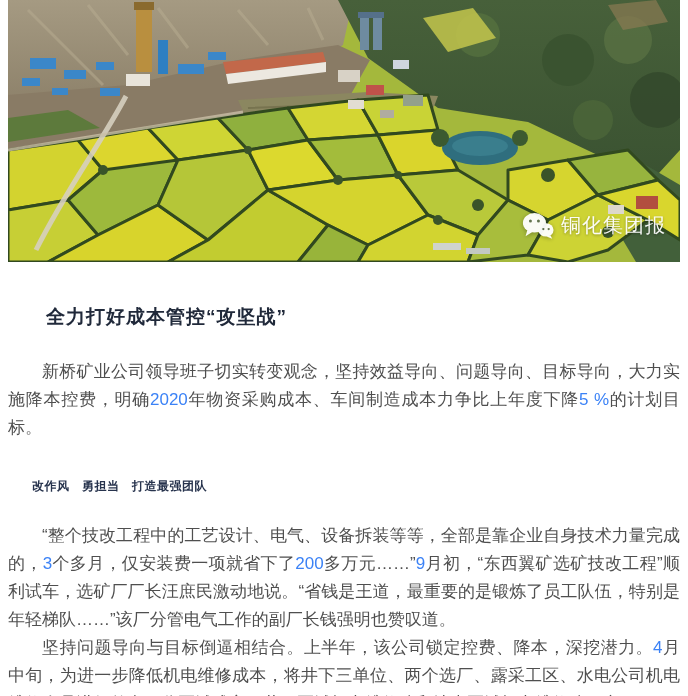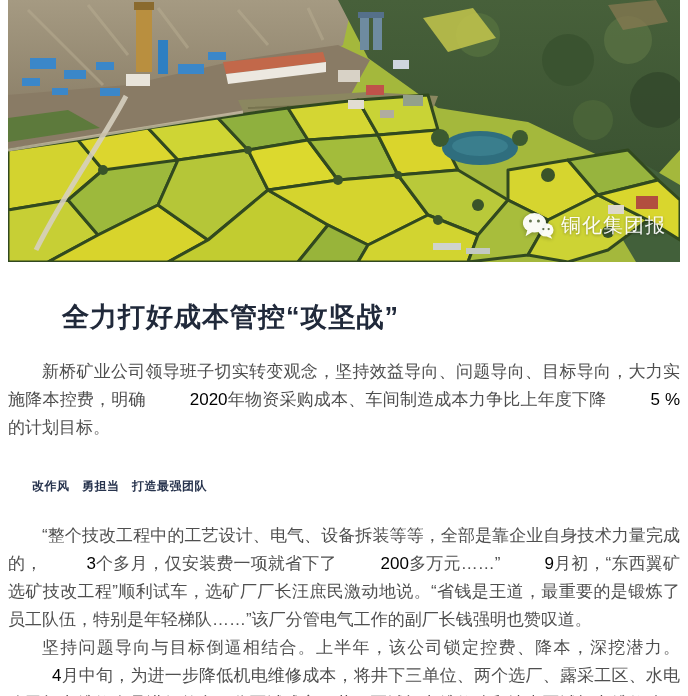--- a/index.html
+++ b/index.html
@@ -16,34 +16,34 @@
   }
   .hero svg{display:block;width:672px;height:262px;}
   .watermark{
     position:absolute;right:14px;top:212px;display:flex;align-items:center;gap:7px;
     color:#ffffff;font-size:20px;letter-spacing:1px;
     text-shadow:0 1px 3px rgba(0,0,0,.35);opacity:.95;
   }
   .watermark svg{width:32px;height:27px;filter:drop-shadow(0 1px 2px rgba(0,0,0,.3));}
   
   .title{
-    margin:40px 0 0;color:#20293a;font-size:27px;font-weight:bold;
+    margin:40px 0 0;color:#20293a;font-size:19px;font-weight:bold;
     line-height:30px;text-indent:2em;letter-spacing:1px;
   }
   p.para{
     margin:26px 0 0;color:#4f4f4f;font-size:17px;line-height:28px;
     text-align:justify;text-indent:2em;
   }
   p.para.cont{margin-top:0;}
   p.para.p2{margin-top:22px;}
   .subheading{
     margin:30px 0 0;color:#27334d;font-size:12px;font-weight:bold;
     line-height:28px;text-indent:2em;letter-spacing:.5px;
   }
-  .num{color:#000000;padding-left:44px;}
+  .num{color:#3b82f6;}
 </style>
 </head>
 <body>
 
 <div class="hero">
   <svg viewBox="0 0 672 262" preserveAspectRatio="none">
 
     <defs>
       <linearGradient id="cliff" x1="0" y1="0" x2="0" y2="1">
         <stop offset="0" stop-color="#a59a82"></stop>

